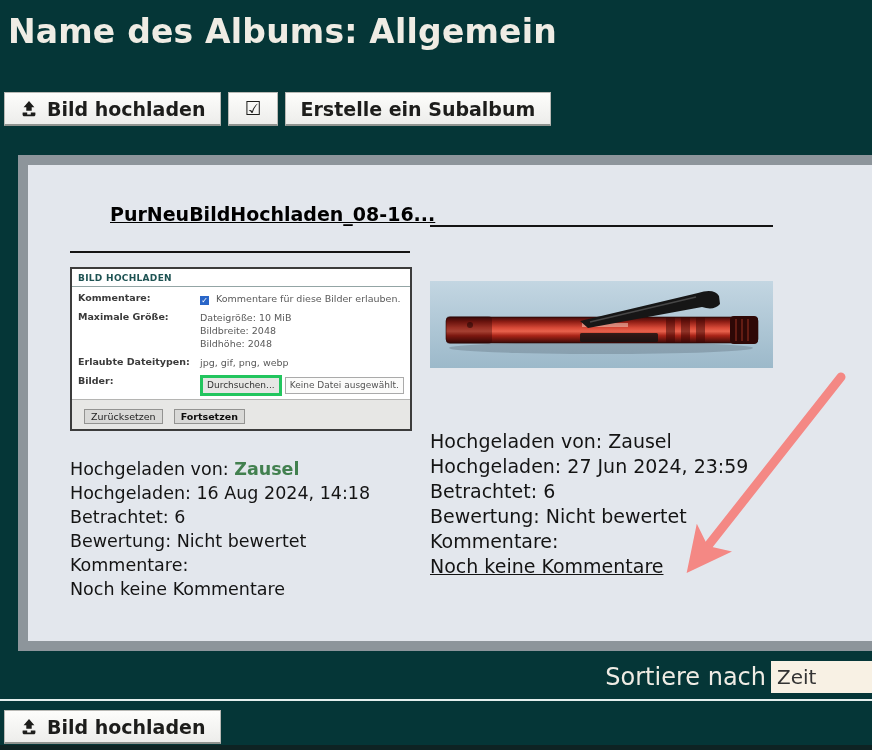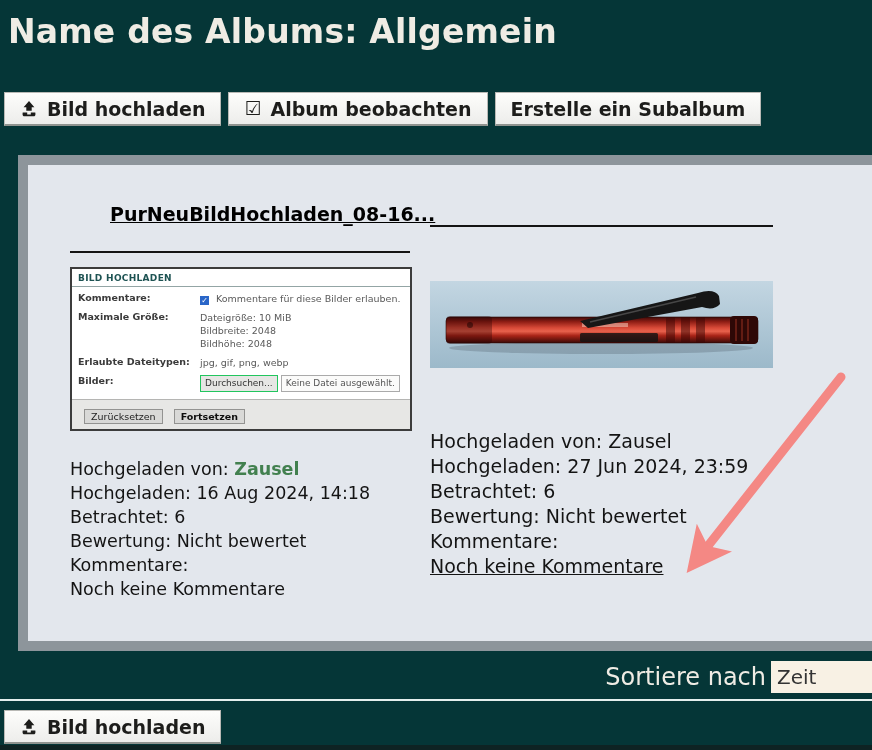--- a/index.html
+++ b/index.html
@@ -34,21 +34,21 @@
   .thumb{position:absolute;left:42px;top:102px;width:342px;height:164px;
     background:#fff;border:2px solid #3c3c3c;box-sizing:border-box;cursor:pointer;}
   .tf-header{padding:4px 6px 3px;font-size:9px;font-weight:700;color:#1e5353;
     border-bottom:1px solid #93a5a5;letter-spacing:.3px;}
   .tf-body{padding:5px 6px 0;}
   .tf-row{display:flex;margin-bottom:6px;}
   .tf-label{width:122px;flex:0 0 122px;font-size:9.5px;font-weight:700;color:#3a3a3a;}
   .tf-val{font-size:9.5px;color:#5a5a5a;line-height:13px;}
   .tf-check{display:inline-block;width:9px;height:9px;background:#2a66c8;color:#fff;
     font-size:8px;line-height:9px;text-align:center;margin-right:4px;vertical-align:-1px;}
-  .tf-file-btn{display:inline-block;border:1px solid #22c55e;background:#e6e6e4;
+  .tf-file-btn{display:inline-block;border:3px solid #22c55e;background:#e6e6e4;
     padding:1px 4px;font-size:9px;color:#333;margin-right:0;}
   .tf-nofile{display:inline-block;border:1px solid #aaa;background:#fbfbfa;
     padding:1px 4px;font-size:9px;color:#555;}
   .tf-footer{position:absolute;left:0;bottom:0;width:100%;box-sizing:border-box;
     background:#e7e7e5;border-top:1px solid #b5b5b3;padding:5px 6px;text-align:left;}
   .tf-btn{display:inline-block;background:#d9d9d7;border:1px solid #939391;
     padding:1px 6px;font-size:9.5px;color:#222;margin-left:6px;}
   .tf-btn.bold{font-weight:700;color:#0d0d0d;}
 
   
@@ -83,21 +83,20 @@
   <div class="toolbar">
     <button class="btn">
       <svg width="18" height="18" viewBox="0 0 20 20">
           <path d="M10 1 L16 8 H13 V12 H7 V8 H4 Z" fill="#1d1d1b"></path>
           <path d="M3 14 H8 V16 H12 V14 H17 Q17.6 17.8 16 18 H4 Q2.4 17.8 3 14 Z" fill="#1d1d1b"></path>
         </svg>
       <span>Bild hochladen</span>
     </button>
     <button class="btn">
       <span class="chk-glyph">☑</span>
-      <span>Album beobachten</span>
     </button>
     <button class="btn">
       <span>Erstelle ein Subalbum</span>
     </button>
   </div>
 
   <div class="panel">
 
     <a class="card-title">PurNeuBildHochladen_08-16...</a>
     <div class="hr-left"></div>

